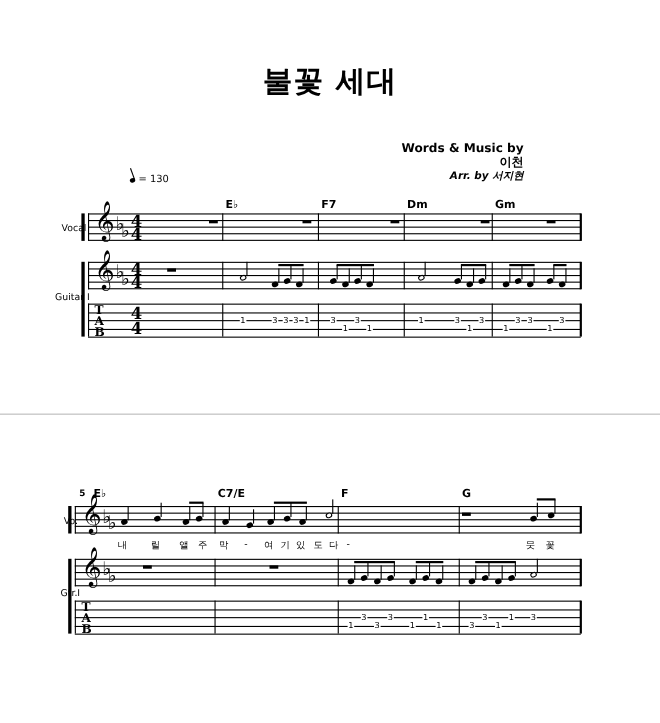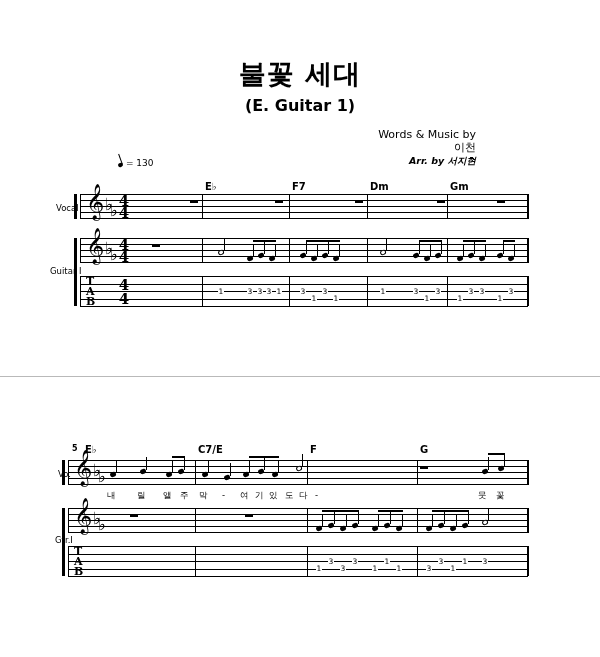--- a/index.html
+++ b/index.html
@@ -47,21 +47,21 @@
   }
   .credits {
     position: absolute;
     right: 48px;
     top: 128px;
     text-align: right;
     line-height: 1.22;
   }
   .credits .cr-line {
     font-size: 11px;
-    font-weight: normal;
+    font-weight: bold;
     font-family: "DejaVu Sans", sans-serif;
   }
   .credits .cr-arr {
     font-size: 9.5px;
     font-style: italic;
     font-weight: bold;
     font-family: "DejaVu Sans", sans-serif;
   }
 
   
@@ -204,21 +204,20 @@
     height: 1px;
     background: #b9b9b9;
   }
 </style>
 </head>
 <body>
 
 <div class="page">
 
   <div class="title">불꽃 세대</div>
-  <div class="subtitle">(E. Guitar 1)</div>
 
   <div class="credits">
     <div class="cr-line">Words &amp; Music by</div>
     <div class="cr-line">이천</div>
     <div class="cr-arr">Arr. by 서지현</div>
   </div>
 
   <div class="tempo">
     <span class="notehead"></span>
     <span>= 130</span>

